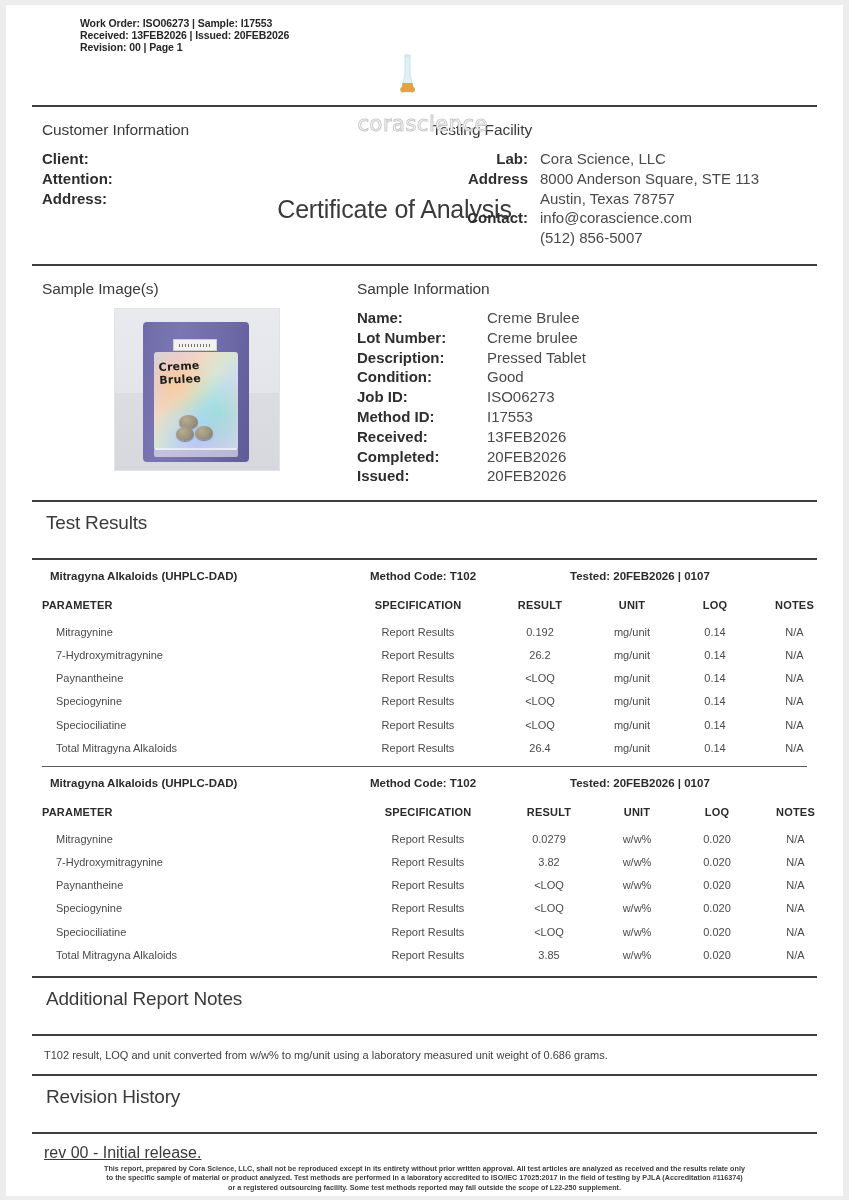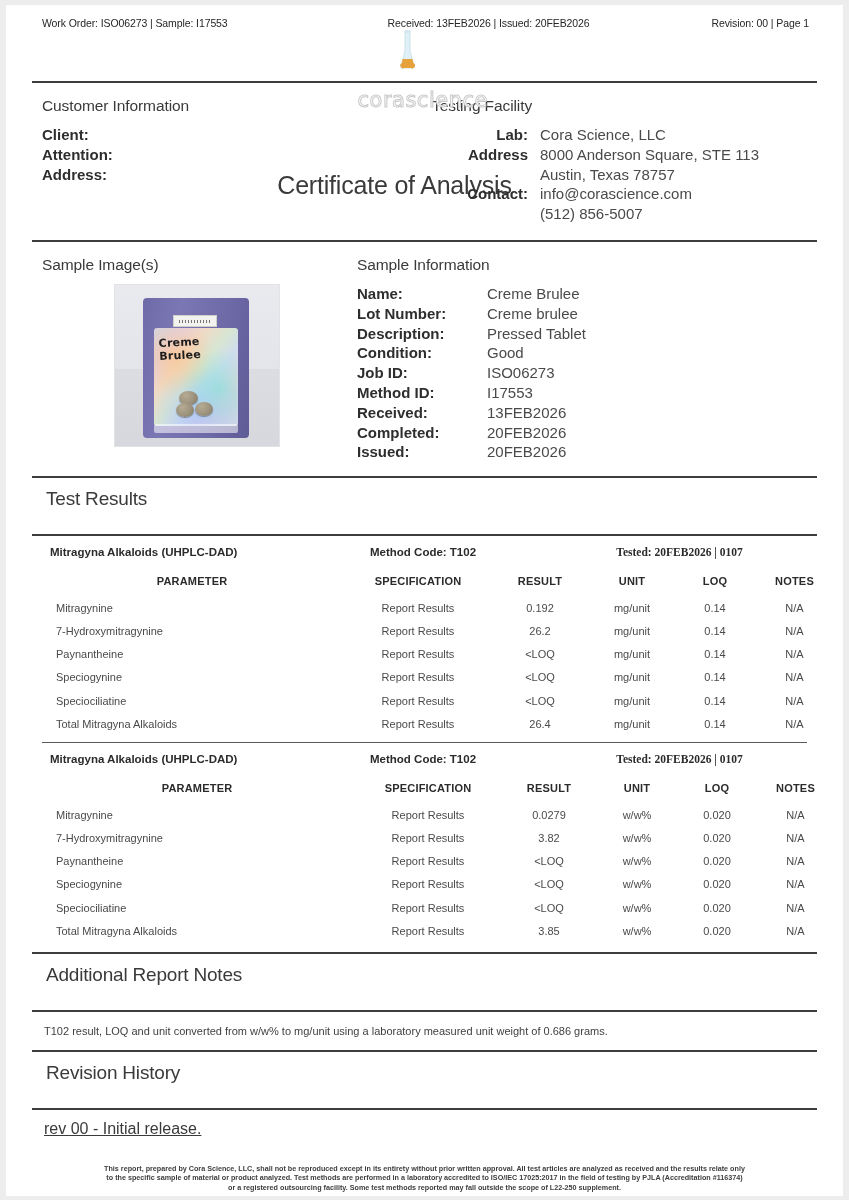--- a/index.html
+++ b/index.html
@@ -30,24 +30,25 @@
     left: 0; top: 0; right: 0; bottom: 0;
     padding: 0 26px;
   }
 
   
   .topbar {
     display: flex;
     justify-content: space-between;
     align-items: baseline;
     font-size: 10.5px;
-    font-weight: normal;
+    font-weight: bold;
     color: #262626;
     letter-spacing: -0.1px;
     padding: 12px 8px 0 10px;
+    flex-direction: column;
   }
   .topbar .center { margin-left: 38px; }
 
   
   .titlerow {
     display: flex;
     align-items: center;
     height: 52px;
     padding: 0 10px;
     flex-direction: column;
@@ -225,41 +226,41 @@
   .block { padding: 0 10px; }
   .blk-head {
     display: flex;
     font-size: 11.5px;
     font-weight: bold;
     color: #2b2b2b;
     padding: 10px 2px 9px 2px;
   }
   .blk-head .h1 { flex: 0 0 320px; padding-left: 6px; }
   .blk-head .h2 { flex: 0 0 200px; }
-  .blk-head .h3 { flex: 1; text-align: center; padding-right: 16px; font-family: Liberation Serif, serif; }
+  .blk-head .h3 { flex: 1; text-align: left; padding-right: 16px; }
 
   table.res {
     width: 100%;
     border-collapse: collapse;
     table-layout: fixed;
   }
   table.res th {
     font-size: 11px;
     font-weight: bold;
     color: #2b2b2b;
     padding: 8px 0 9px 0;
     letter-spacing: 0.2px;
   }
   table.res td {
     font-size: 11px;
     color: #4a4a4a;
     padding: 5.6px 0;
   }
   table.res .c-param { text-align: left; padding-left: 14px; }
-  table.res th.c-param { text-align: center; padding-left: 0; }
+  table.res th.c-param { padding-left: 0; }
   table.res .c-spec, table.res .c-res,
   table.res .c-unit, table.res .c-loq, table.res .c-notes { text-align: center; }
 
   
   .t1 .c-param { width: 300px; }
   .t1 .c-spec  { width: 152px; }
   .t1 .c-res   { width: 92px; }
   .t1 .c-unit  { width: 92px; }
   .t1 .c-loq   { width: 74px; }
   .t1 .c-notes { width: 85px; }

